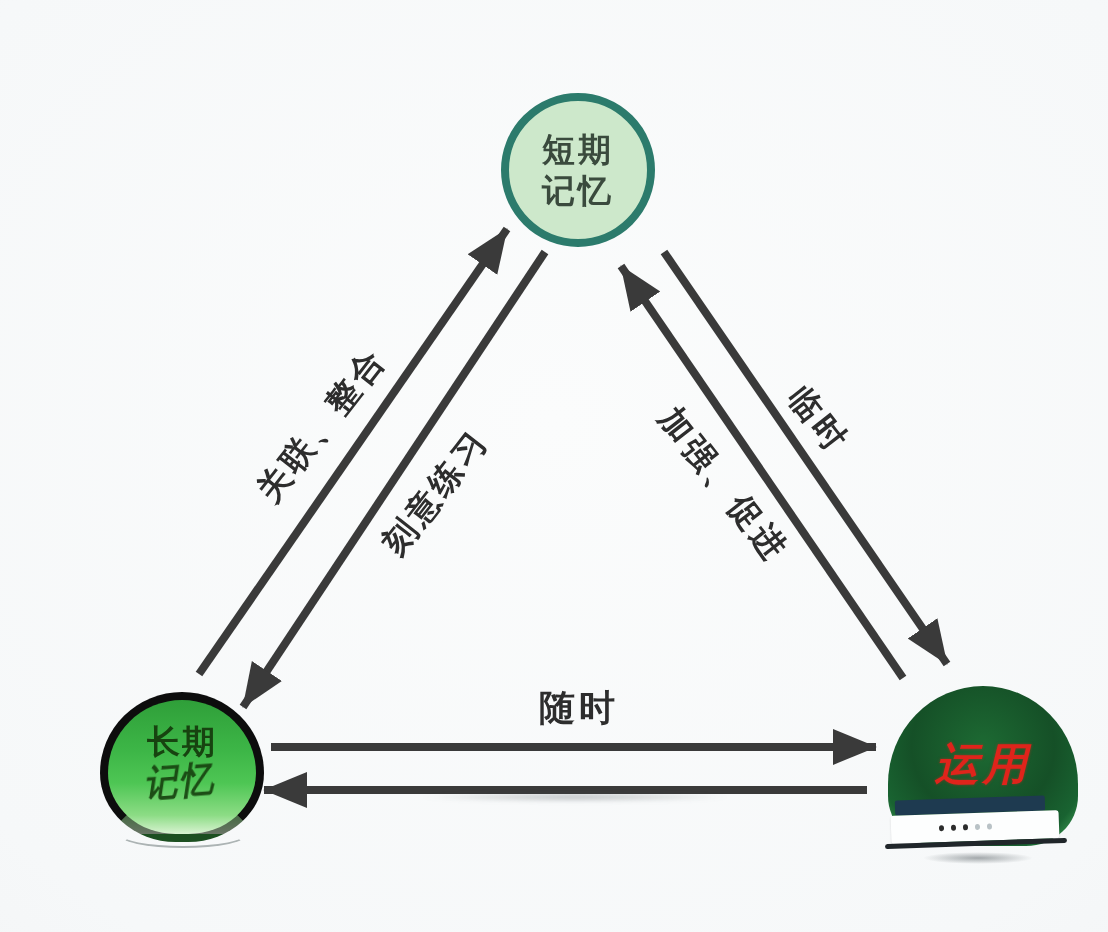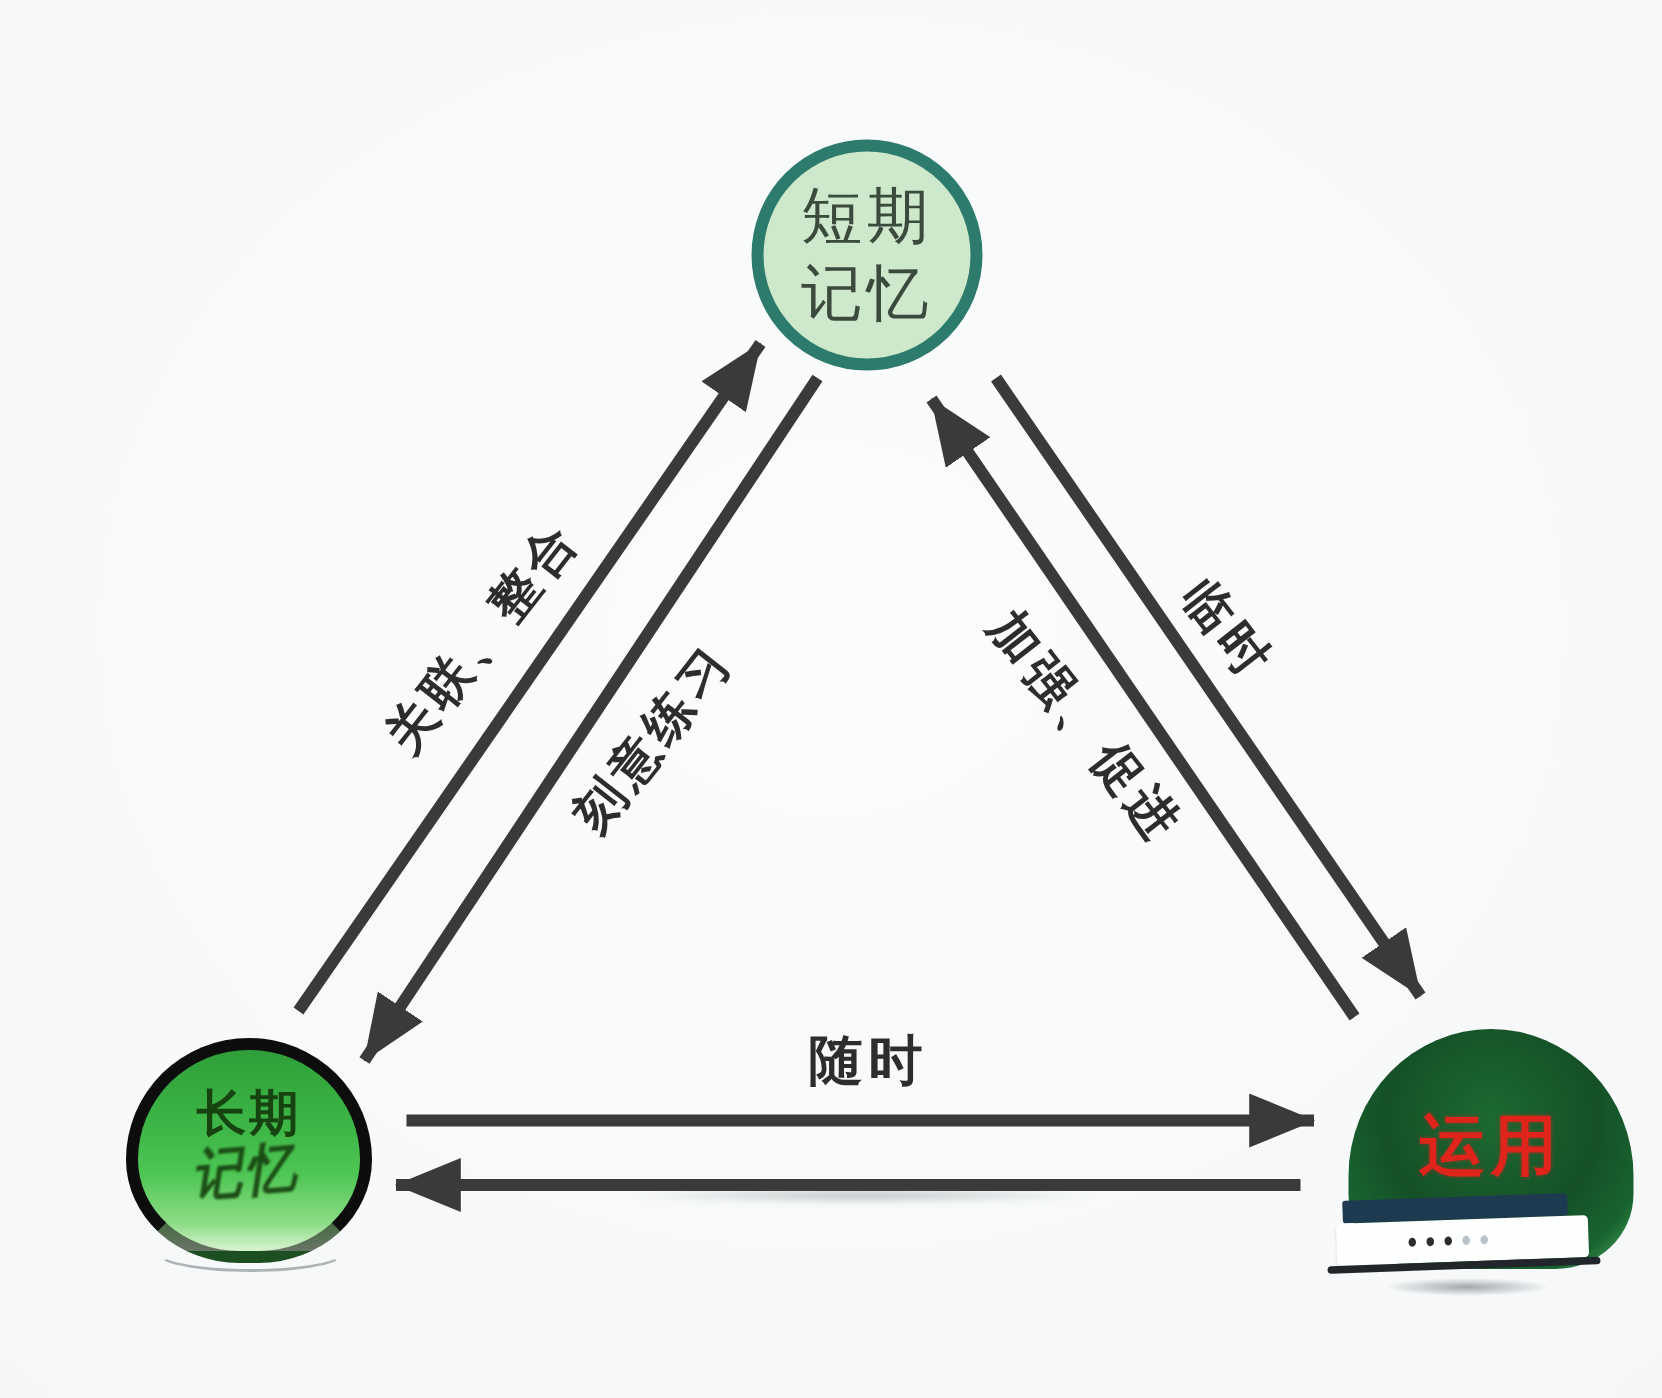--- a/index.html
+++ b/index.html
@@ -24,45 +24,46 @@
   #lbl-temp    {left:818px;top:420px;}
   #lbl-anytime {left:579px;top:708px;text-align:center;}
 
   
   .node-short{
     position:absolute;left:501px;top:93px;width:154px;height:154px;
     border-radius:50%;border:8px solid #2c7b6c;background:#cde8cb;
     display:flex;align-items:center;justify-content:center;text-align:center;
     box-sizing:border-box;
   }
-  .node-short .txt{font-size:41px;font-weight:400;color:#3a4a3d;line-height:1.25;letter-spacing:3px;}
+  .node-short .txt{font-size:33px;font-weight:700;color:#3a4a3d;line-height:1.25;letter-spacing:3px;}
 
   
-  .node-long{position:absolute;left:84px;top:692px;width:164px;height:150px;}
+  .node-long{position:absolute;left:100px;top:692px;width:164px;height:150px;}
   .long-blob{
     position:absolute;left:0;top:0;width:164px;height:150px;box-sizing:border-box;
     border:8px solid #0d0d0d;
     border-radius:50% 50% 46% 46% / 54% 54% 46% 46%;
     background:linear-gradient(180deg,#2f9f39 0%,#3db647 38%,#4ec654 62%,#8cdc85 86%,#d9f3d2 100%);
     display:flex;align-items:center;justify-content:center;text-align:center;
     border-bottom-color:rgba(13,13,13,.55);
   }
   .long-blob .txt{font-size:33px;font-weight:700;color:#174310;line-height:1.18;letter-spacing:2px;margin-top:-10px;}
   .long-blob .melt{display:inline-block;transform:skewX(-12deg) scaleY(1.15) rotate(-4deg);filter:blur(.6px);opacity:.92;}
   .long-dish{
     position:absolute;left:18px;top:128px;width:130px;height:28px;border-radius:50%;
     border:2px solid transparent;border-bottom-color:#9aa3a3;box-sizing:border-box;opacity:.8;
   }
 
   
   .node-apply{position:absolute;left:883px;top:686px;width:190px;height:185px;}
   .apply-dome{
-    position:absolute;left:16px;top:0;width:190px;height:160px;
+    position:absolute;left:5px;top:0;width:190px;height:160px;
     border-radius:95px 95px 52px 52px / 98px 98px 50px 50px;
     background:radial-gradient(circle at 50% 38%, #1d6a33 0%, #155027 52%, #196331 78%, #3f9c55 94%, #7cc98a 100%);
+    font-style:italic;
   }
   .apply-label{
     position:absolute;left:50%;top:78px;transform:translate(-50%,-50%);
     font-size:44px;font-weight:700;color:#df241b;letter-spacing:4px;white-space:nowrap;
     text-shadow:0 0 3px rgba(223,36,27,.55);
   }
   .apply-band-dark{
     position:absolute;left:12px;top:112px;width:150px;height:15px;background:#1e3a50;
     transform:rotate(-2deg);border-radius:2px;
   }

